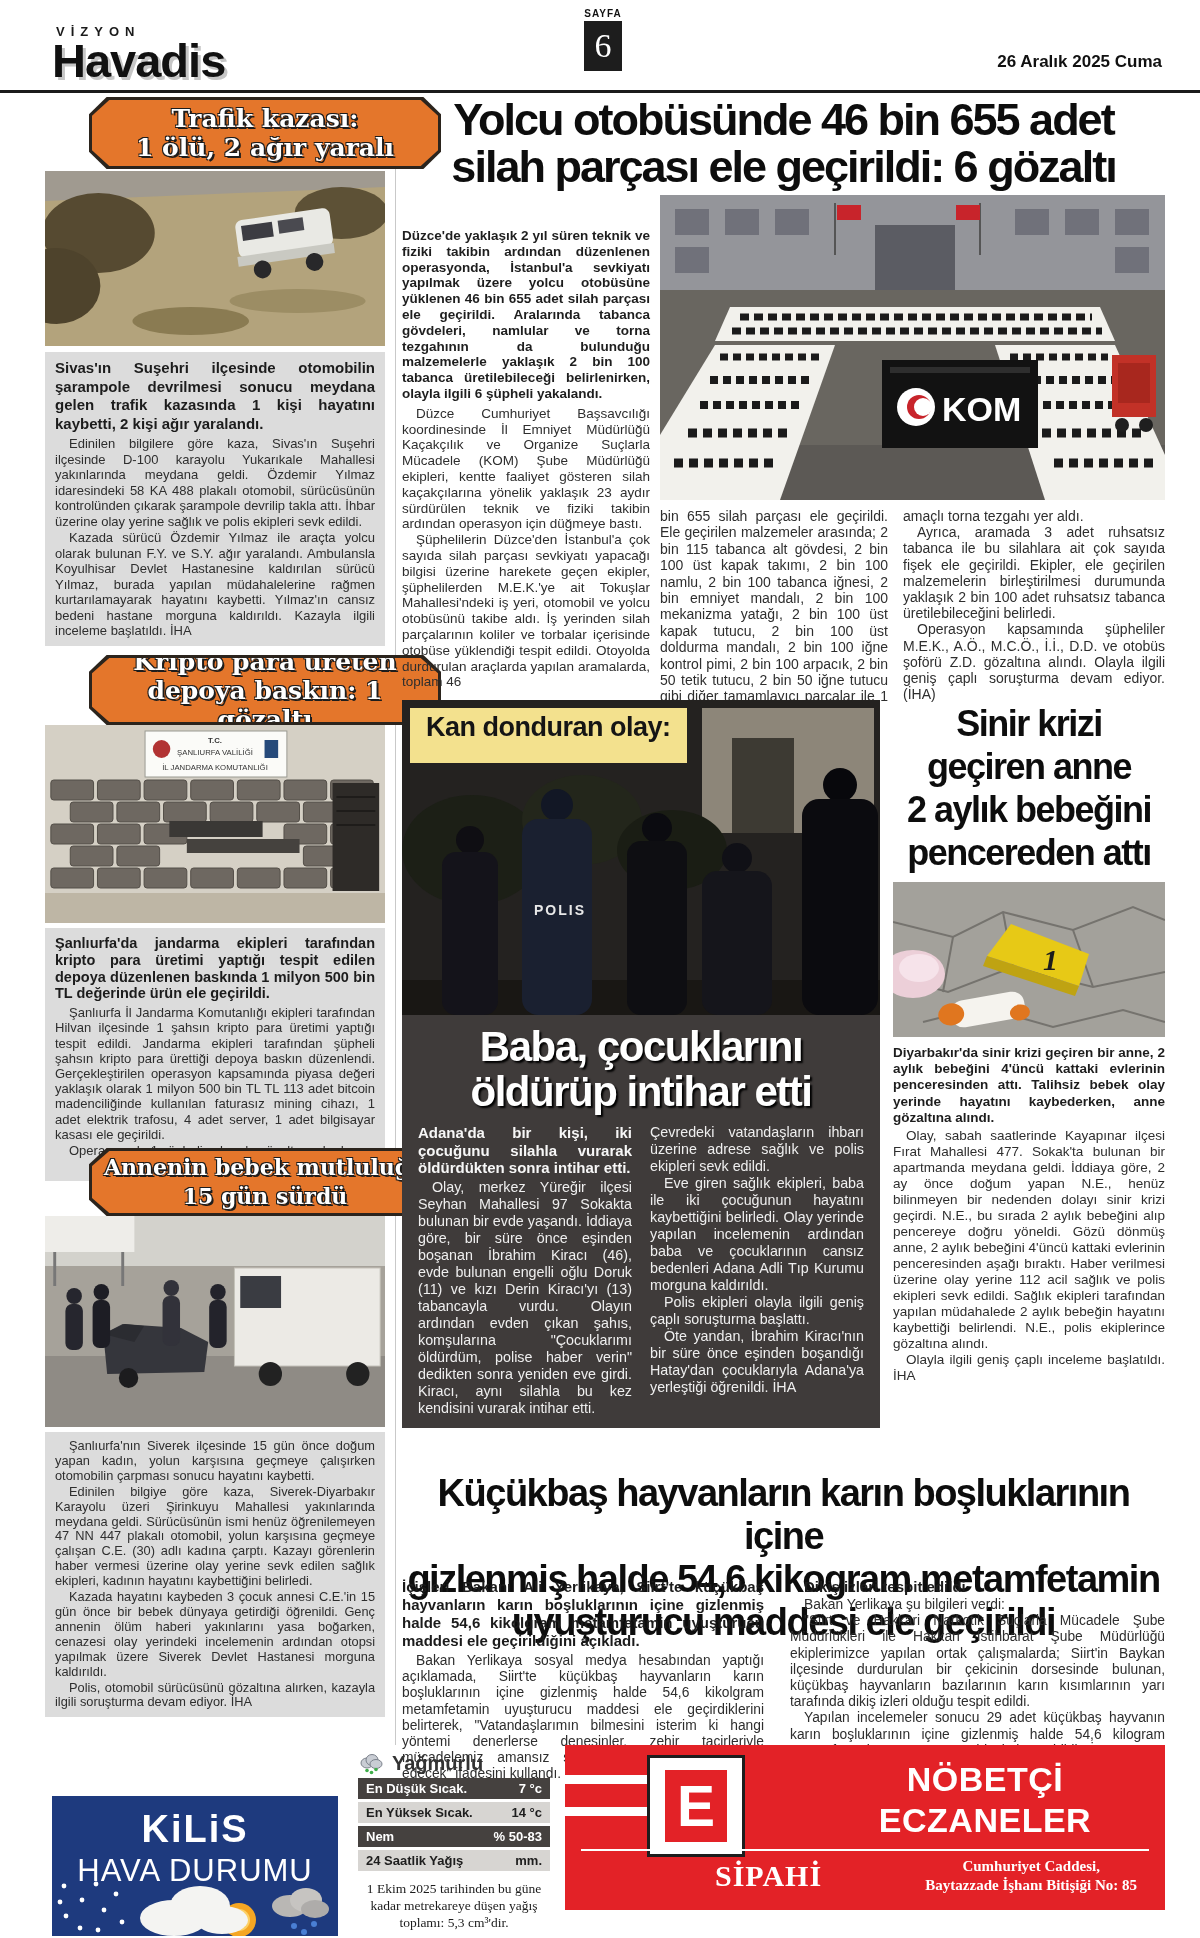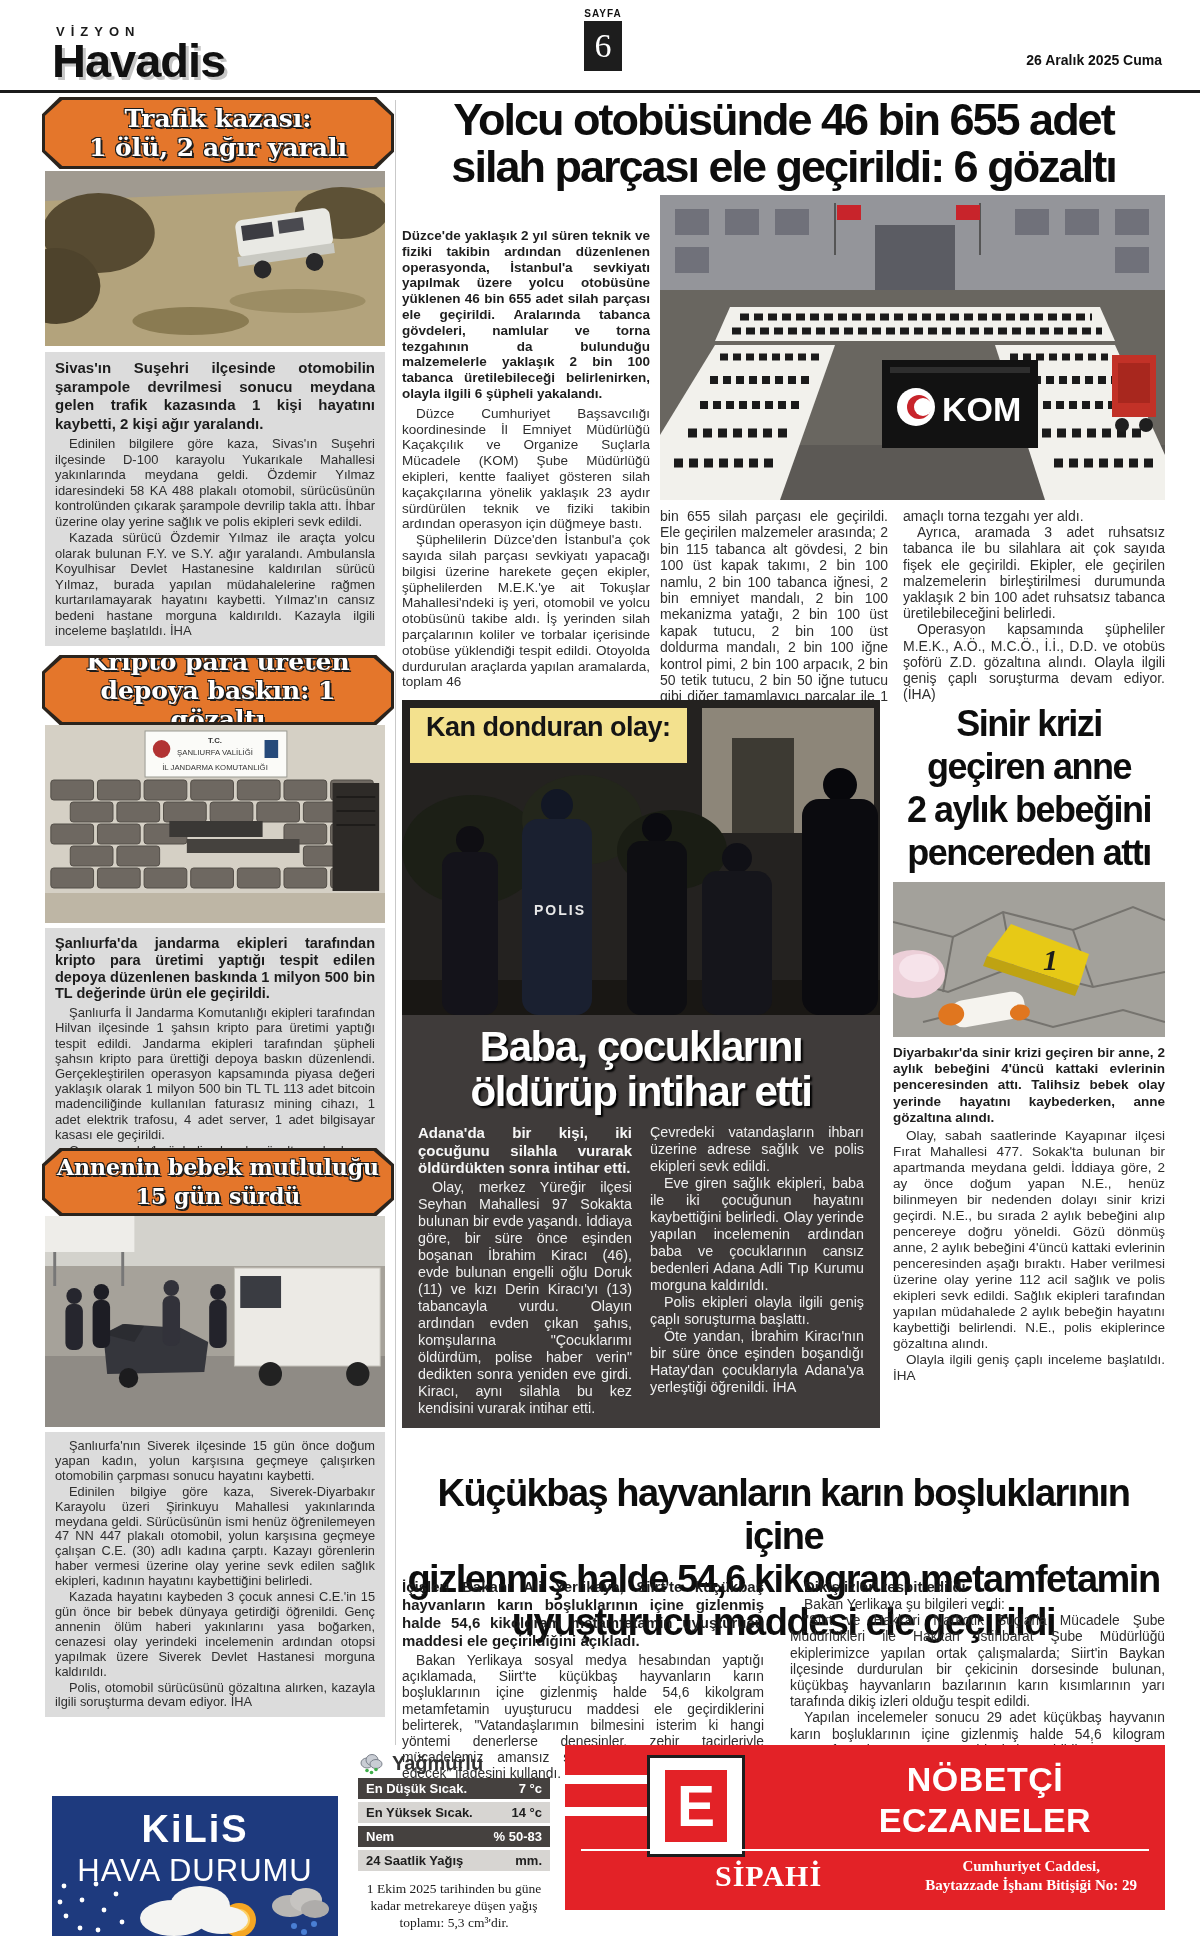--- a/index.html
+++ b/index.html
@@ -8,27 +8,27 @@
   .abs{position:absolute;}
 
   
   .brand-top{font-size:13px;font-weight:bold;letter-spacing:6px;color:#1a1a1a;margin-left:4px;}
   .brand{font-size:47px;font-weight:900;letter-spacing:-1px;color:#111;line-height:44px;
          text-shadow:3px 3px 0 #c6c6c6;}
   .sayfa-wrap{width:90px;text-align:center;}
   .sayfa-label{font-size:10px;font-weight:bold;letter-spacing:1px;color:#111;}
   .sayfa-box{margin:2px auto 0;width:38px;height:50px;background:#1d1d1d;color:#fff;
              font-family:"Liberation Serif",serif;font-size:34px;line-height:50px;text-align:center;}
-  .edition-date{font-size:14px;font-weight:bold;color:#111;}
+  .edition-date{font-size:17px;font-weight:bold;color:#111;}
   .header-rule{left:0;top:90px;width:1200px;height:3px;background:#1b1b1b;}
   .vrule{left:395px;top:100px;width:1px;height:1645px;background:#c9c9c9;}
 
   
   .badge-outer{background:#2b241d;padding:3px;
-    clip-path:polygon(5% 0,95% 0,100% 24%,100% 76%,95% 100%,5% 100%,0 76%,0 24%);}
+    clip-path:polygon(5% 0,95% 0,100% 24%,100% 76%,95% 100%,5% 100%,0 76%,0 24%);margin-left:47px;}
   .badge{background:#e4762b;height:100%;display:flex;flex-direction:column;justify-content:center;
     clip-path:polygon(5% 0,95% 0,100% 24%,100% 76%,95% 100%,5% 100%,0 76%,0 24%);
     text-align:center;padding:4px 6px;box-sizing:border-box;}
   .badge div{font-family:"DejaVu Serif","Liberation Serif",serif;font-weight:bold;color:#fff;
     font-size:25px;line-height:29px;
     text-shadow:2px 2px 0 #1d1d1d,-1px -1px 0 #1d1d1d,1px -1px 0 #1d1d1d,-1px 1px 0 #1d1d1d;}
   .badge .small{font-size:22px;}
 
   
   .graybox{background:#dcdcdc;padding:7px 10px;box-sizing:border-box;}
@@ -509,18 +509,18 @@
     </div>
     <div class="ph-title">
       <div>NÖBETÇİ</div>
       <div>ECZANELER</div>
     </div>
     <div class="ph-rule"></div>
     <div class="ph-bottom">
       <div class="ph-name">SİPAHİ</div>
       <div class="ph-addr">
         <div>Cumhuriyet Caddesi,</div>
-        <div>Baytazzade İşhanı Bitişiği No: 29</div>
+        <div>Baytazzade İşhanı Bitişiği No: 85</div>
       </div>
     </div>
   </div>
 
 </div>
 
 </body></html>

